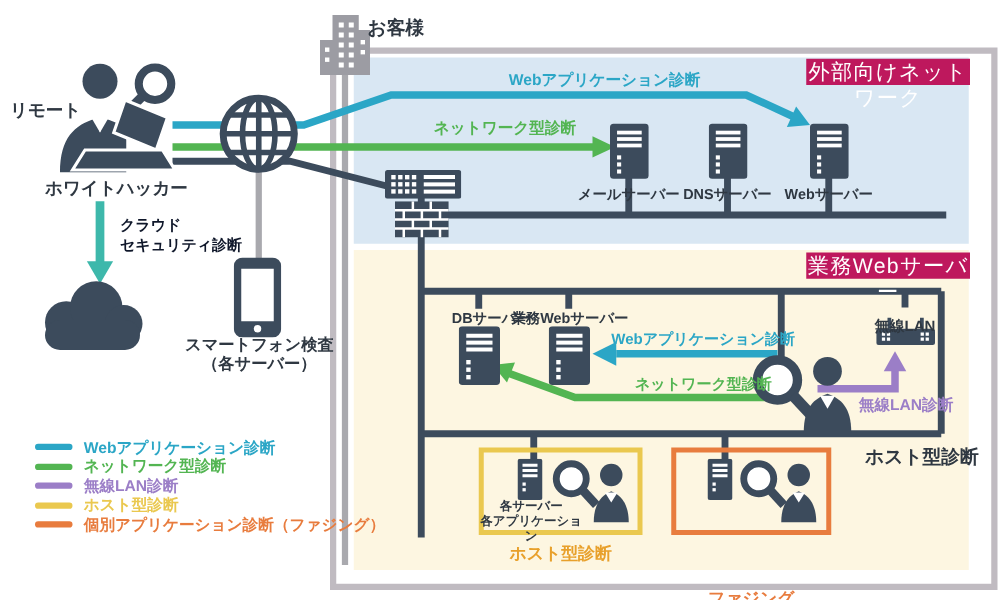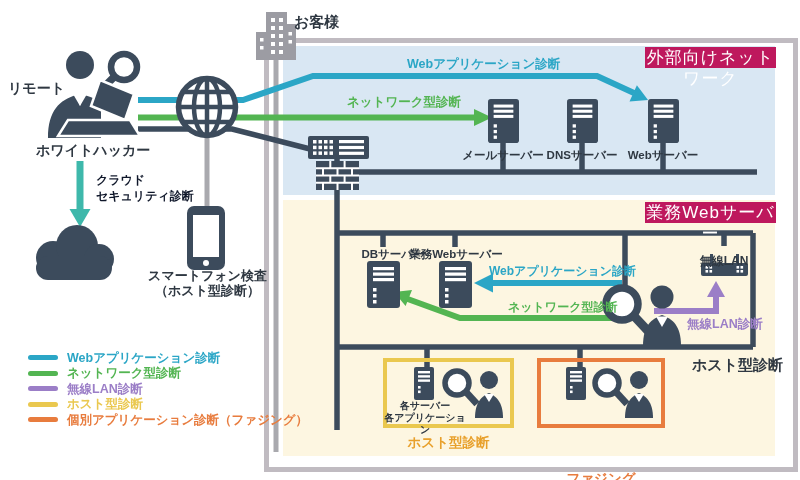--- a/index.html
+++ b/index.html
@@ -336,21 +336,21 @@
 
   <div class="tag" style="left:645px;top:47px;width:131px;">外部向けネットワーク</div>
   <div class="tag" style="left:645px;top:202px;width:131px;">業務Webサーバー</div>
 
   <div class="lbl" style="left:294px;top:13px;font-size:15px;">お客様</div>
   <div class="lbl" style="left:8px;top:80px;font-size:14px;">リモート</div>
   <div class="lbl" style="left:36px;top:142px;font-size:14px;">ホワイトハッカー</div>
   <div class="lbl turq preline" style="left:96px;top:172px;font-size:12px;line-height:16px;">クラウド
 セキュリティ診断</div>
   <div class="lbl preline ctr" style="left:130px;top:268px;width:155px;font-size:13px;line-height:15px;">スマートフォン検査
-（ホスト型診断）</div>
+（各サーバー）</div>
 
   <div class="lbl teal" style="left:407px;top:56px;font-size:12.5px;">Webアプリケーション診断</div>
   <div class="lbl green" style="left:347px;top:94px;font-size:12.5px;">ネットワーク型診断</div>
 
   <div class="lbl ctr" style="left:458px;top:148px;width:90px;font-size:11.5px;">メールサーバー</div>
   <div class="lbl ctr" style="left:537px;top:148px;width:90px;font-size:11.5px;">DNSサーバー</div>
   <div class="lbl ctr" style="left:618px;top:148px;width:90px;font-size:11.5px;">Webサーバー</div>
 
   <div class="lbl ctr" style="left:348px;top:247px;width:90px;font-size:11.5px;">DBサーバー</div>
   <div class="lbl ctr" style="left:404px;top:247px;width:104px;font-size:11.5px;">業務Webサーバー</div>

